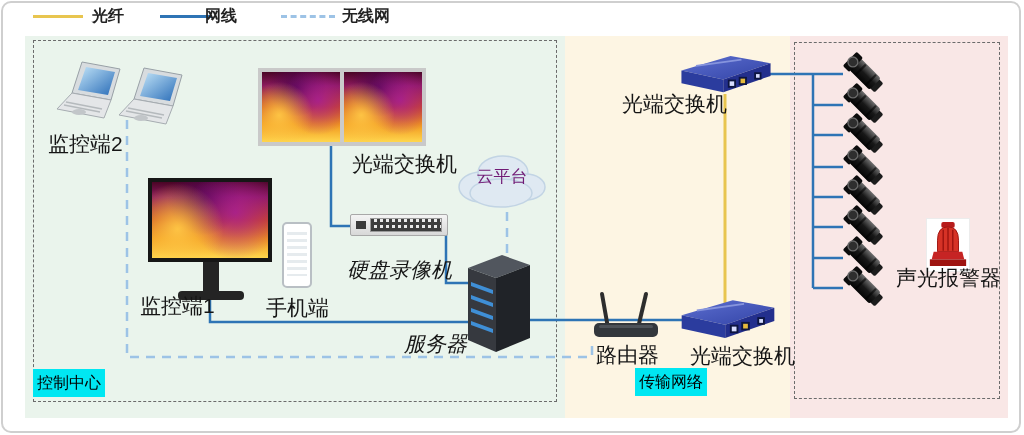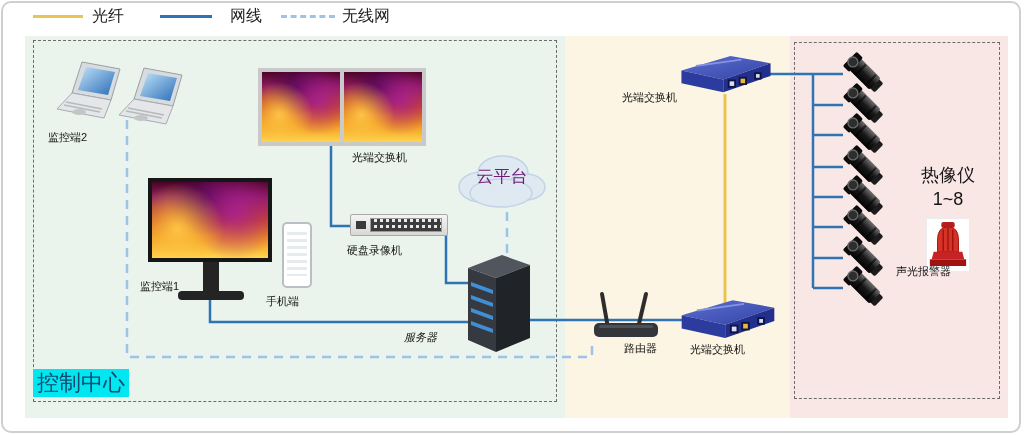--- a/index.html
+++ b/index.html
@@ -3,32 +3,32 @@
 <meta charset="utf-8">
 <style>
   html,body{margin:0;padding:0;background:#fff;}
   #canvas{position:relative;width:1024px;height:435px;background:#fff;overflow:hidden;
           font-family:"Liberation Sans","DejaVu Sans",sans-serif;}
   .frame{position:absolute;left:1px;top:1px;right:3px;bottom:2px;border:2px solid #cfcfcf;border-radius:10px;pointer-events:none;}
 
   
   .zone{position:absolute;}
   .zone-border{position:absolute;border:1px dashed #6b6b6b;}
-  .zone-label{position:absolute;font-size:22px;color:#0c4a6e;background:#00e7f2;padding:1px 4px;line-height:26px;white-space:nowrap;}
-
-  
-  .legend-label{position:absolute;top:6px;font-size:16px;color:#222;white-space:nowrap;}
+  .zone-label{position:absolute;font-size:16px;color:#000000;background:#00e7f2;padding:1px 4px;line-height:26px;white-space:nowrap;}
+
+  
+  .legend-label{position:absolute;top:6px;font-size:16px;color:#222;white-space:nowrap;font-weight:bold;}
   .swatch{position:absolute;top:15px;height:0;}
   .swatch-fiber{border-top:3px solid #e8c54f;}
   .swatch-eth{border-top:3px solid #2e74b5;}
   .swatch-wifi{border-top:3px dashed #9dc3e6;}
 
   
   .abs{position:absolute;}
-  .label{position:absolute;font-size:11px;color:#151515;white-space:nowrap;}
+  .label{position:absolute;font-size:21px;color:#151515;white-space:nowrap;}
 
   
   #wires{position:absolute;left:0;top:0;z-index:1;}
   .dev{z-index:2;}
 
   
   .thermal{width:100%;height:100%;
     background:
       radial-gradient(circle at 22% 62%, rgba(255,200,70,.95) 0%, rgba(255,200,70,0) 45%),
       radial-gradient(circle at 72% 40%, rgba(168,30,150,.85) 0%, rgba(168,30,150,0) 50%),
@@ -154,21 +154,21 @@
   <div class="zone" style="left:25px;top:36px;width:540px;height:382px;background:#eaf4ec;"></div>
   <div class="zone" style="left:565px;top:36px;width:225px;height:382px;background:#fdf5e3;"></div>
   <div class="zone" style="left:790px;top:36px;width:218px;height:382px;background:#f9e7e6;"></div>
   <div class="zone-border" style="left:33px;top:40px;width:522px;height:360px;"></div>
   <div class="zone-border" style="left:794px;top:42px;width:204px;height:355px;"></div>
 
   <div>
     <div class="swatch swatch-fiber" style="left:33px;width:50px;"></div>
     <span class="legend-label" style="left:92px;">光纤</span>
     <div class="swatch swatch-eth" style="left:160px;width:52px;"></div>
-    <span class="legend-label" style="left:230px;">网线</span>
+    <span class="legend-label" style="left:205px;">网线</span>
     <div class="swatch swatch-wifi" style="left:281px;width:54px;"></div>
     <span class="legend-label" style="left:342px;">无线网</span>
   </div>
 
   <svg id="wires" width="1024" height="435">
 
     <g stroke="#2e74b5" stroke-width="2.5" fill="none">
       <path d="M331,146 V226 H354"></path>
       <path d="M446,228 V283 H478"></path>
       <path d="M210,300 V322 H500"></path>
@@ -205,47 +205,47 @@
     <div class="pane thermal"></div>
     <div class="pane thermal"></div>
   </div>
   <span class="label dev" style="left:352px;top:150px;">光端交换机</span>
 
   <div class="abs dev monitor-screen">
       <div class="thermal"></div>
     </div>
   <div class="abs dev monitor-stand"></div>
   <div class="abs dev monitor-base"></div>
-  <span class="label dev" style="left:140px;top:279px;">监控端1</span>
+  <span class="label dev" style="left:140px;top:292px;">监控端1</span>
 
   <div class="abs dev phone">
       <div class="phone-screen"></div>
     </div>
   <span class="label dev" style="left:266px;top:294px;">手机端</span>
 
   <div class="abs dev dvr">
     <div class="dvr-badge"></div>
     <div class="dvr-ports"></div>
   </div>
-  <span class="label dev" style="left:347px;top:243px;">硬盘录像机</span>
+  <span class="label dev" style="left:347px;top:256px;font-style:italic;">硬盘录像机</span>
 
   <svg class="abs dev" style="left:450px;top:145px" width="102" height="70">
       <use href="#sym-cloud"></use>
     </svg>
   <span class="cloud-label dev">云平台</span>
 
   <svg class="abs dev" style="left:458px;top:250px" width="80" height="105">
       <use href="#sym-server"></use>
     </svg>
   <span class="label dev" style="left:404px;top:330px;font-style:italic;">服务器</span>
 
   <svg class="abs dev" style="left:592px;top:288px" width="72" height="52">
       <use href="#sym-router"></use>
     </svg>
-  <span class="label dev" style="left:624px;top:341px;">路由器</span>
+  <span class="label dev" style="left:596px;top:341px;">路由器</span>
 
   <svg class="abs dev" style="left:676px;top:52px" width="100" height="46">
       <use href="#sym-switch"></use>
     </svg>
   <span class="label dev" style="left:622px;top:90px;">光端交换机</span>
 
   <svg class="abs dev" style="left:676px;top:296px" width="104" height="48">
       <use href="#sym-switch"></use>
     </svg>
   <span class="label dev" style="left:690px;top:342px;">光端交换机</span>
@@ -268,28 +268,25 @@
   <svg class="abs dev" style="left:838px;top:200px" width="54" height="54">
       <use href="#sym-camera"></use>
     </svg>
   <svg class="abs dev" style="left:838px;top:231px" width="54" height="54">
       <use href="#sym-camera"></use>
     </svg>
   <svg class="abs dev" style="left:838px;top:261px" width="54" height="54">
       <use href="#sym-camera"></use>
     </svg>
 
-  <div class="thermo-label">
-    <div>热像仪</div>
-    <div>1~8</div>
-  </div>
 
   <div class="abs dev alarm-card">
     <svg width="42" height="52">
         <use href="#sym-alarm"></use>
       </svg>
   </div>
   <span class="label dev" style="left:896px;top:264px;">声光报警器</span>
 
   <span class="zone-label dev" style="left:33px;top:369px;">控制中心</span>
+  <span class="zone-label dev" style="left:635px;top:368px;">传输网络</span>
 
   <div class="frame"></div>
 </div>
 
 </body></html>

